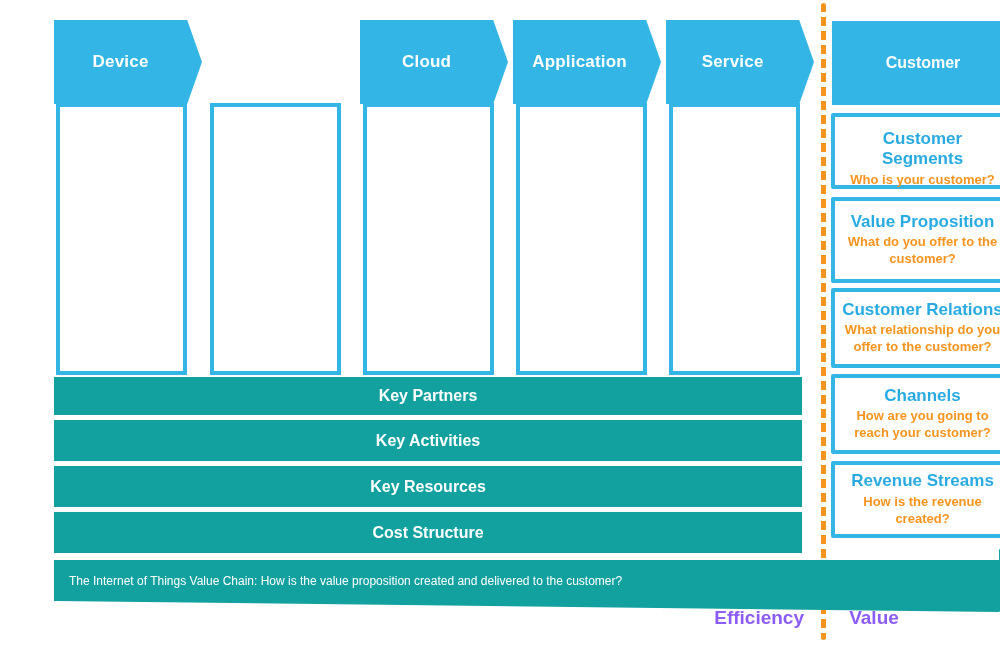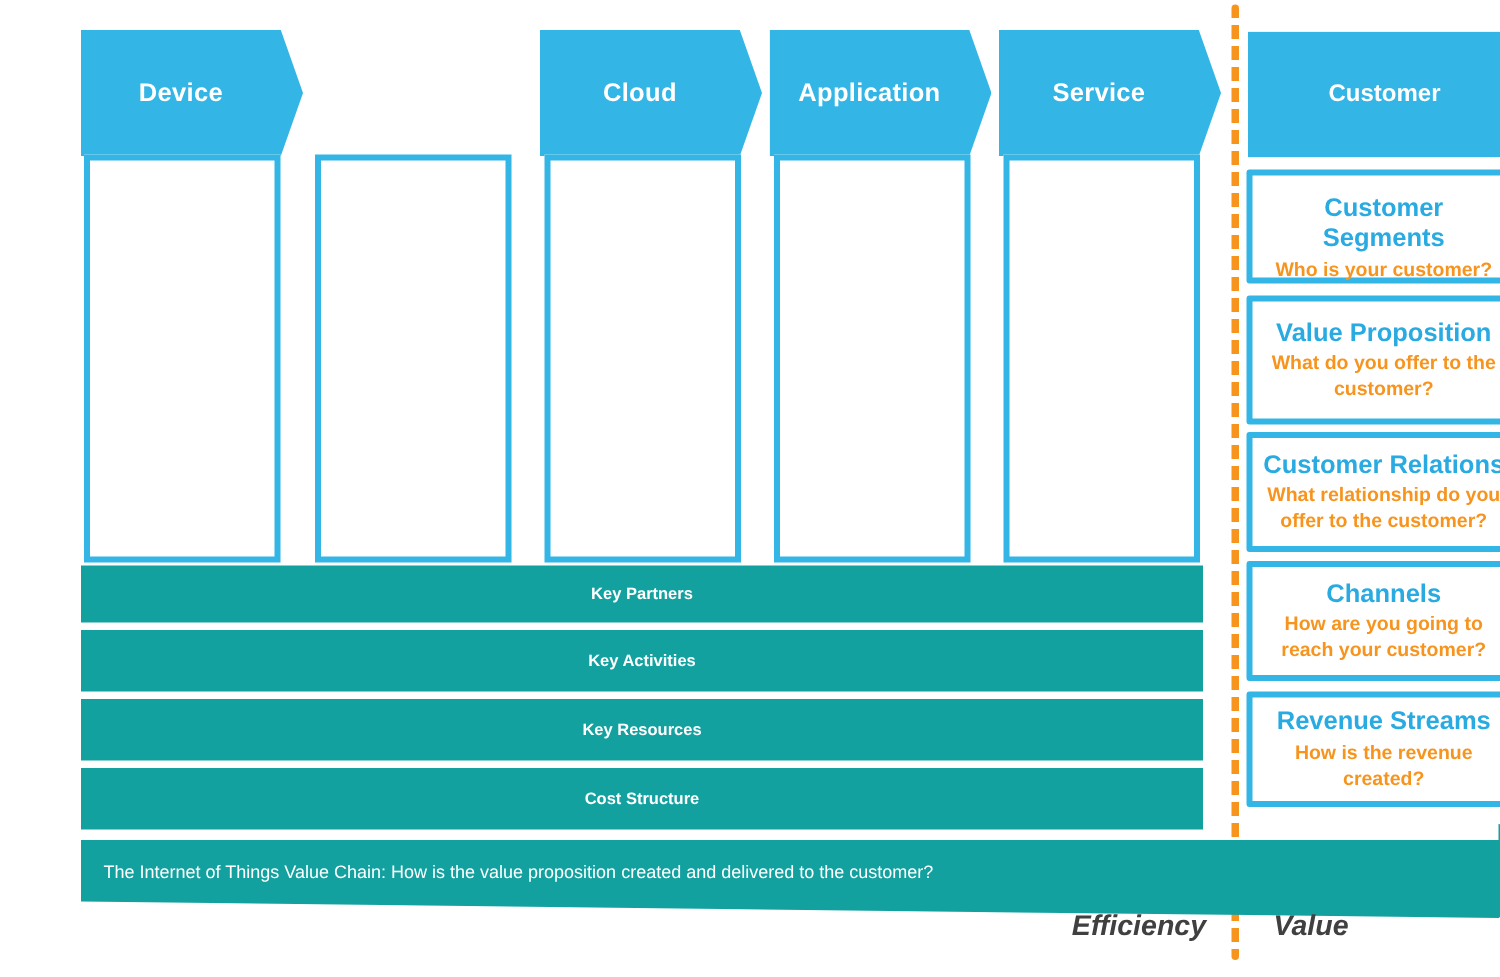--- a/index.html
+++ b/index.html
@@ -46,43 +46,43 @@
     display:flex;flex-direction:column;align-items:center;justify-content:center;
     text-align:center;padding:4px 5px;
   }
   .info-box.align-top{justify-content:flex-start;padding-top:12px;}
   .info-title{color:#29ABE2;font-size:17px;font-weight:bold;line-height:1.2;}
   .info-q{color:#F7941E;font-size:13px;font-weight:bold;line-height:1.3;margin-top:2px;}
   
   .bar{
     position:absolute;left:10px;width:748px;background:#13A1A0;
     display:flex;align-items:center;justify-content:center;
-    color:#ffffff;font-weight:bold;font-size:11px;
+    color:#ffffff;font-weight:bold;font-size:16px;
   }
   
   .bottom-arrow{
     position:absolute;left:10px;top:549px;width:988px;height:63px;
     background:#13A1A0;
     clip-path:polygon(0 11px, 945px 11px, 945px 0, 100% 50%, 945px 63px, 0 52px);
   }
   .bottom-arrow .lbl{
     position:absolute;left:15px;top:11px;height:41px;
     display:flex;align-items:center;
     color:#ffffff;font-weight:normal;font-size:12px;white-space:nowrap;
   }
   
   .divider{
     position:absolute;left:777px;top:3px;width:5px;height:637px;
     background:repeating-linear-gradient(to bottom,#F7941E 0 9px,transparent 9px 14px);
     border-radius:3px;
   }
   
   .axis-label{
-    position:absolute;top:607px;color:#404040;
-    font-weight:bold;font-size:19px;font-style:italic;
+    position:absolute;top:607px;color:#8b5cf6;
+    font-weight:bold;font-size:19px;
   }
   .axis-label.eff{left:600px;width:160px;text-align:right;}
   .axis-label.val{left:793px;width:74px;text-align:center;}
 </style>
 </head>
 <body>
 
 <div class="canvas">
 
   <div class="stage-arrow" style="left:10px">

